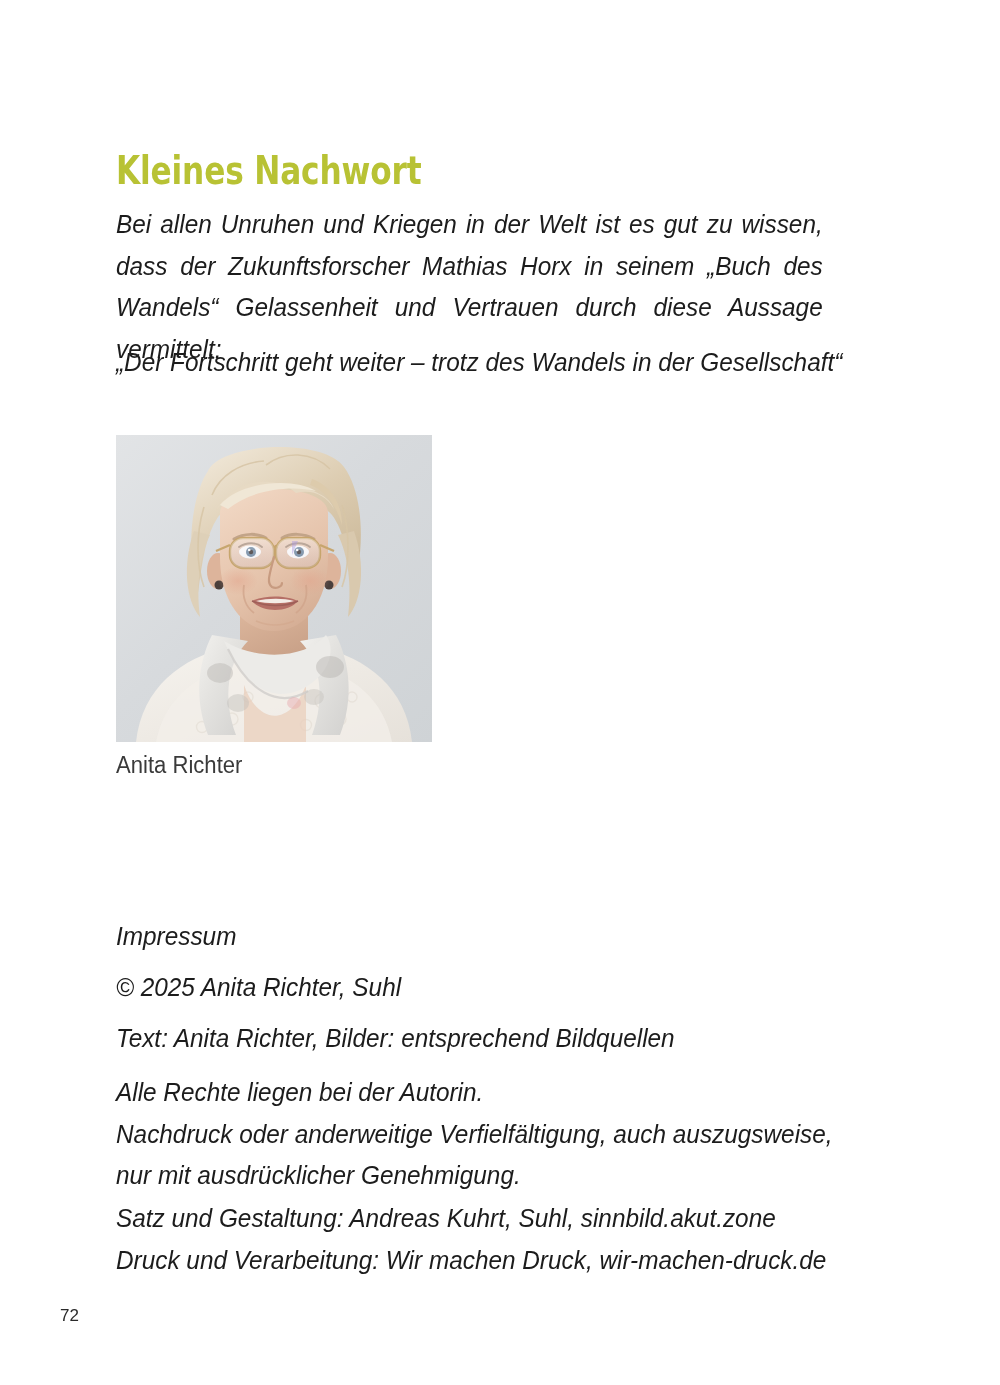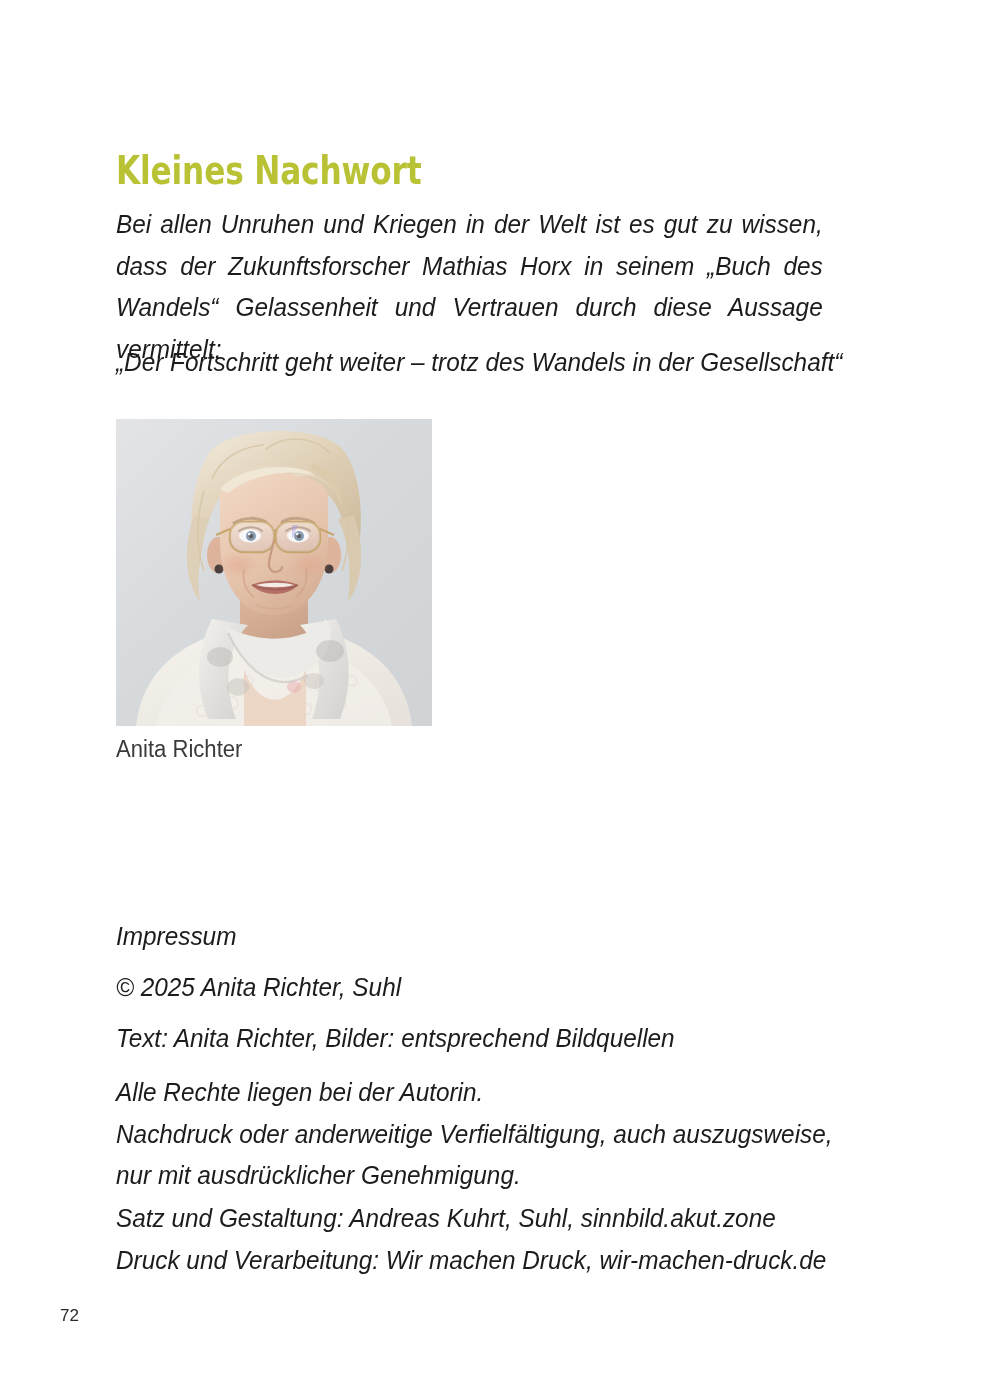--- a/index.html
+++ b/index.html
@@ -54,21 +54,21 @@
     text-align: justify;
     text-align-last: left;
   }
   .intro-paragraph { top: 204px; }
   .quote-line      { top: 342px; white-space: nowrap; }
 
   
   .portrait-figure {
     position: absolute;
     left: 116px;
-    top: 419px;
+    top: 435px;
     width: 307px;
     height: 307px;
   }
   .portrait-photo {
     position: relative;
     width: 316px;
     height: 307px;
     overflow: hidden;
     background: #d9dcde;
   }

